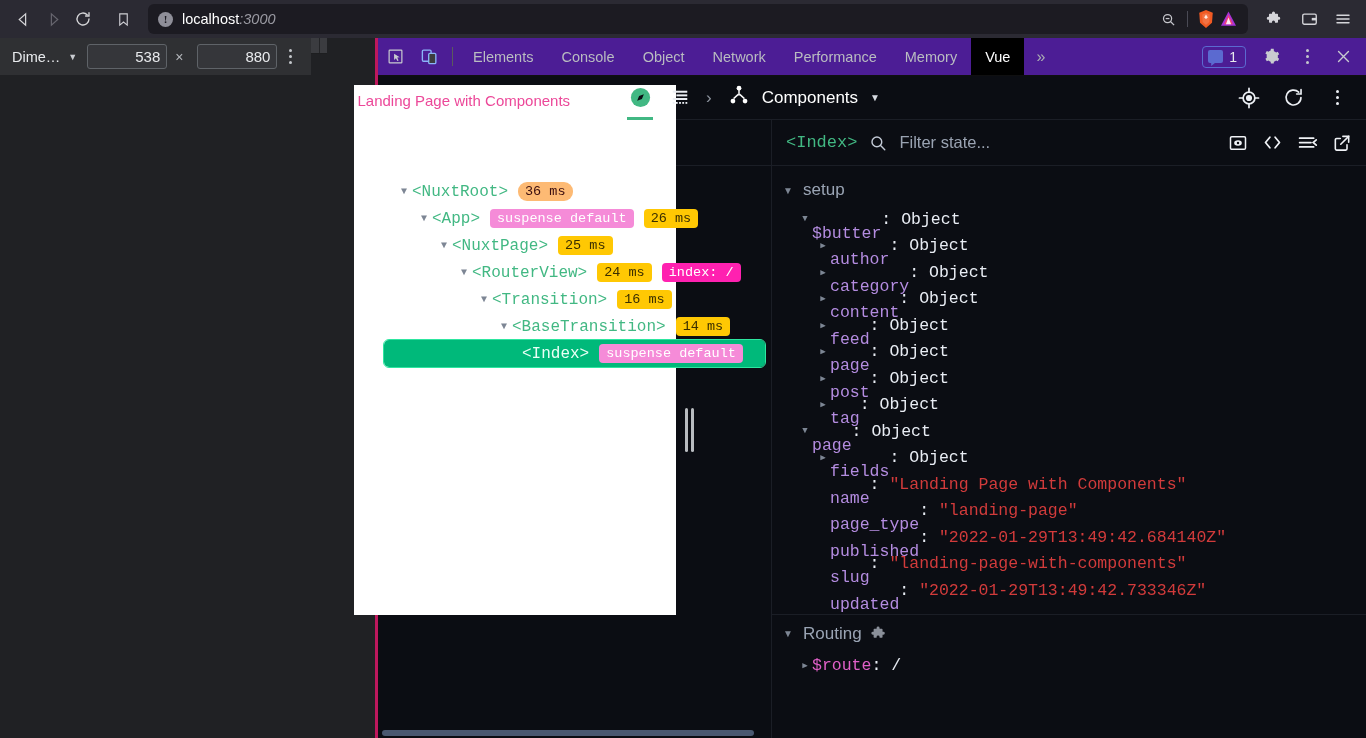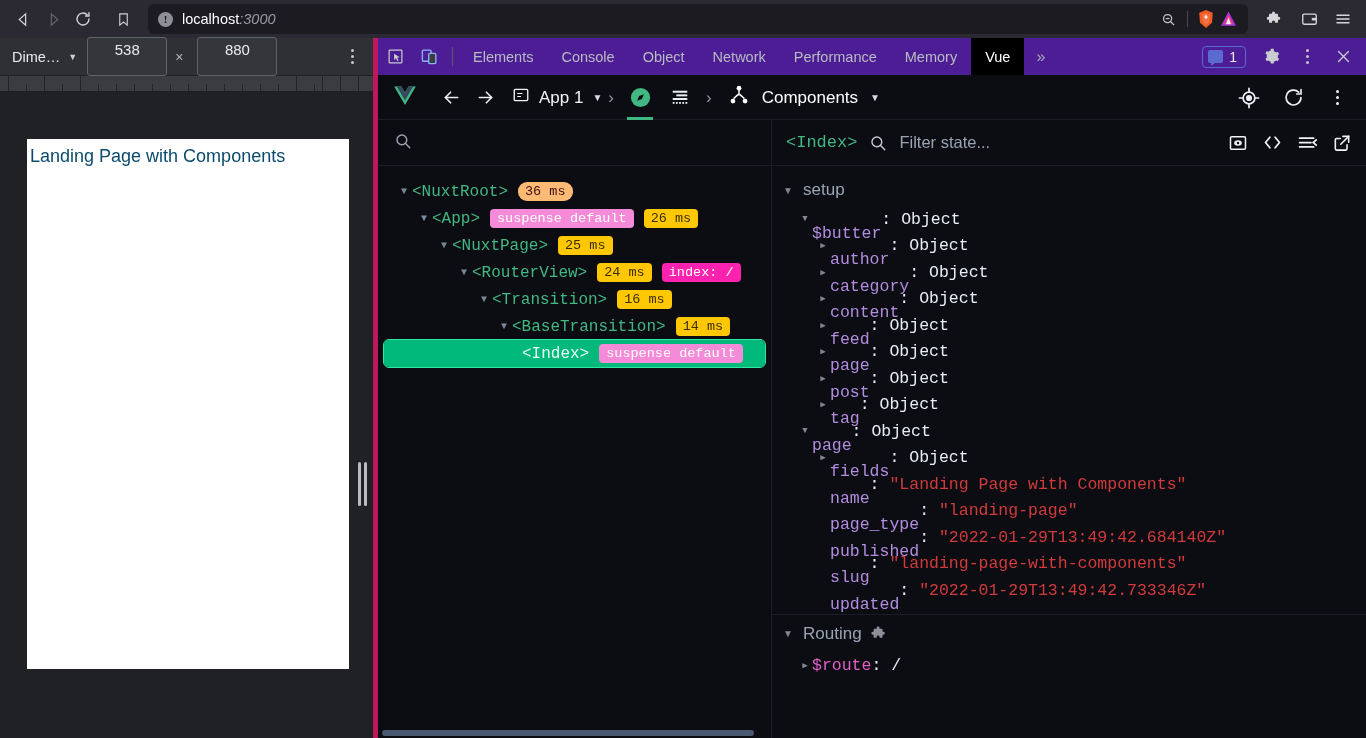--- a/index.html
+++ b/index.html
@@ -42,35 +42,35 @@
     width: 20px; height: 21px; display: flex; align-items: center; justify-content: center;
   }
   .ext-icons { display: flex; align-items: center; gap: 4px; padding-left: 4px; }
   .ext-icons .nav-btn { color: #d5d5da; }
 
   
   .main-row { flex: 1 1 auto; display: flex; min-height: 0; }
 
   
   .left-pane {
-    width: 378px; flex: 0 0 378px; background: #202124; display: flex; flex-direction: column;
-    border-right: 5px solid #be185d; position: relative;
+    width: 378px; flex: 0 0 378px; background: #202124; display: flex; flex-direction: row;
+    border-right: 3px solid #be185d; position: relative;
   }
   .device-toolbar {
     height: 38px; flex: 0 0 38px; background: #2f3033; display: flex; align-items: center;
     padding: 0 8px; border-bottom: 1px solid #202124;
   }
   .dev-select {
     display: flex; align-items: center; gap: 8px; color: #e8eaed; font-size: 14.5px;
     padding: 0 4px; max-width: 100px;
   }
   .dev-select .caret { font-size: 9px; color: #c9ccd1; }
   .dim-input {
-    width: 80px; height: 39px; background: #35363a; border: 1px solid #5f6368; border-radius: 3px;
-    color: #e8eaed; font-size: 15px; text-align: center; padding: 0 6px; margin-left: 6px;
+    width: 80px; height: 25px; background: #35363a; border: 1px solid #5f6368; border-radius: 3px;
+    color: #e8eaed; font-size: 15px; text-align: right; padding: 0 6px; margin-left: 6px;
     font-family: "Liberation Sans", sans-serif; line-height: 23px;
   }
   .dim-x { color: #b5b8bd; font-size: 14px; margin: 0 8px; }
   .kebab {
     margin-left: auto; width: 26px; height: 26px; display: flex; flex-direction: column;
     align-items: center; justify-content: center; gap: 3px;
   }
   .kebab i { width: 3px; height: 3px; border-radius: 50%; background: #c4c7cc; display: block; }
 
   .ruler {
@@ -80,21 +80,21 @@
   .ruler .tick { position: absolute; top: 0; width: 1px; background: #232427; }
   .ruler .tick.maj { height: 16px; }
   .ruler .tick.min { height: 8px; top: 8px; }
 
   .viewport-area { flex: 1 1 auto; background: #202124; position: relative; }
   .page-frame {
     position: absolute; left: 27px; top: 47px; width: 322px; height: 530px;
     background: #ffffff; overflow: hidden;
   }
   .page-title-text {
-    font-size: 18px; color: #0c4a6e; padding: 7px 0 0 3px;
+    font-size: 15px; color: #ec4899; padding: 7px 0 0 3px;
     font-family: "Liberation Sans", sans-serif;
   }
   .vhandle {
     position: absolute; left: 356px; top: 368px; width: 12px; height: 48px;
     display: flex; align-items: center; justify-content: center; gap: 3px;
   }
   .vhandle i { width: 3px; height: 44px; background: #b9bcc0; border-radius: 2px; display:block; }
 
   
   .devtools { flex: 1 1 auto; display: flex; flex-direction: column; min-width: 0; background:#0b0d13; }

